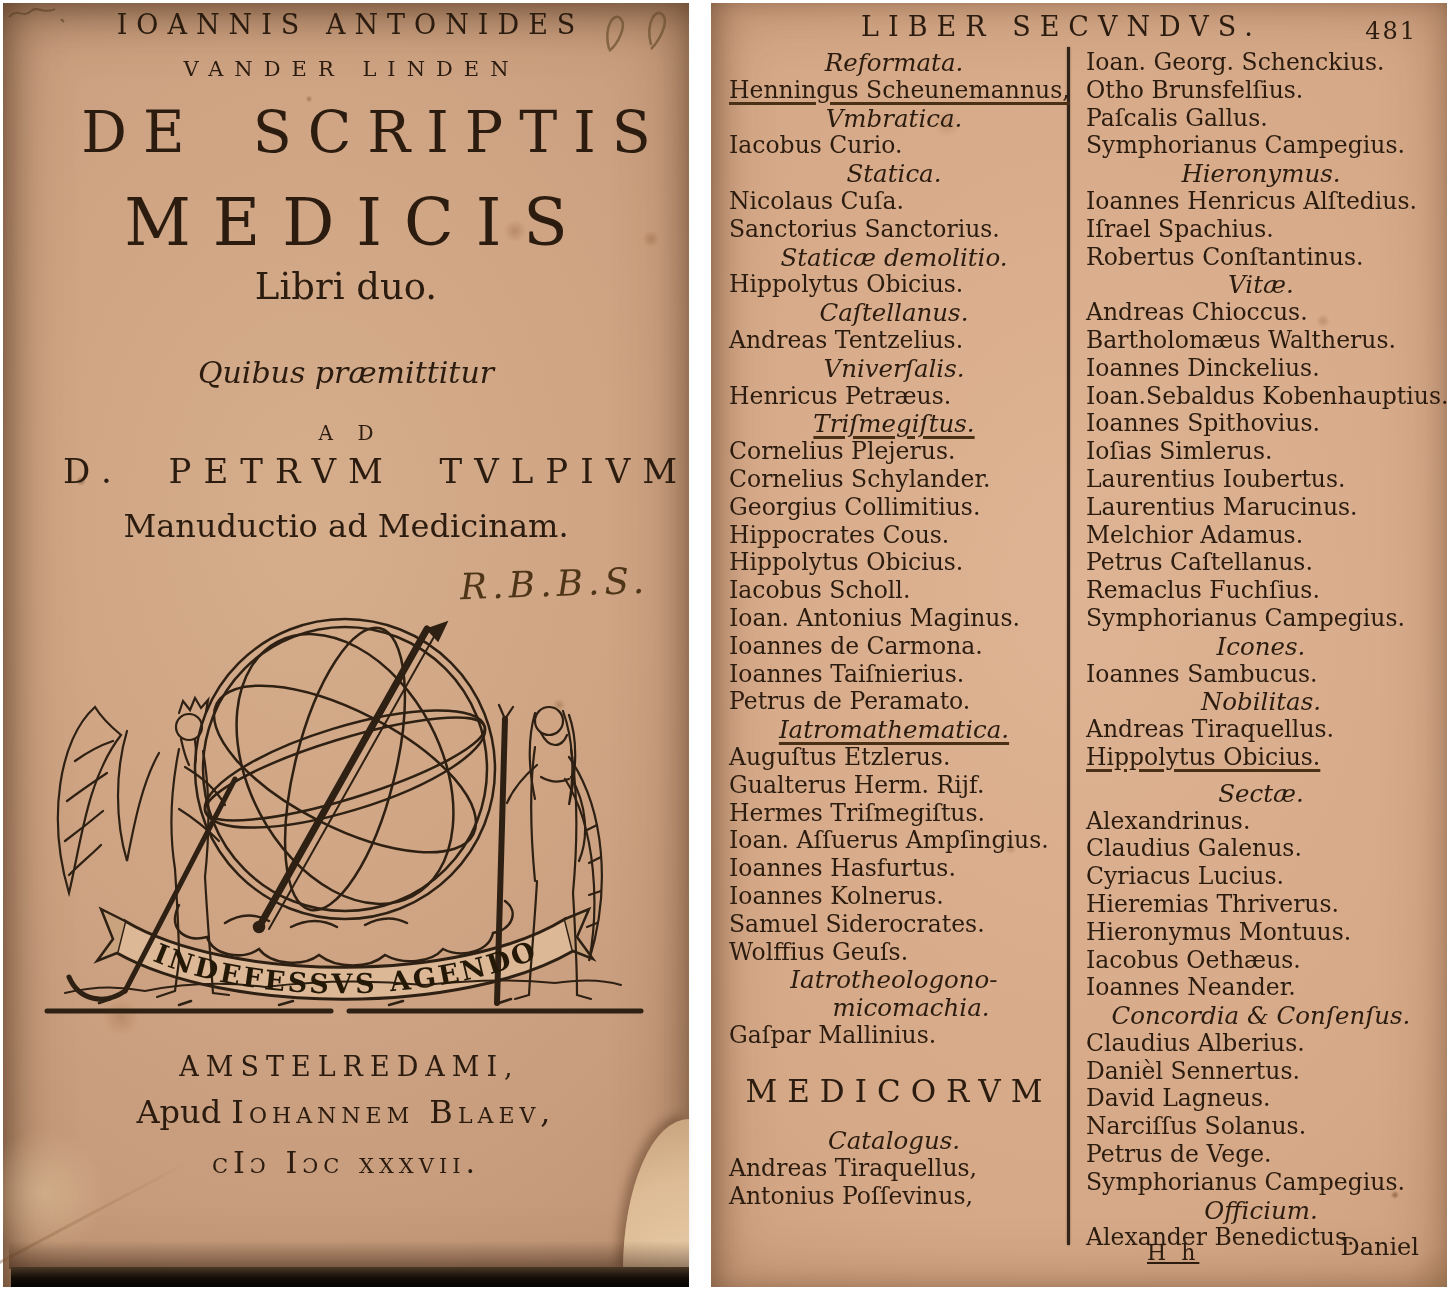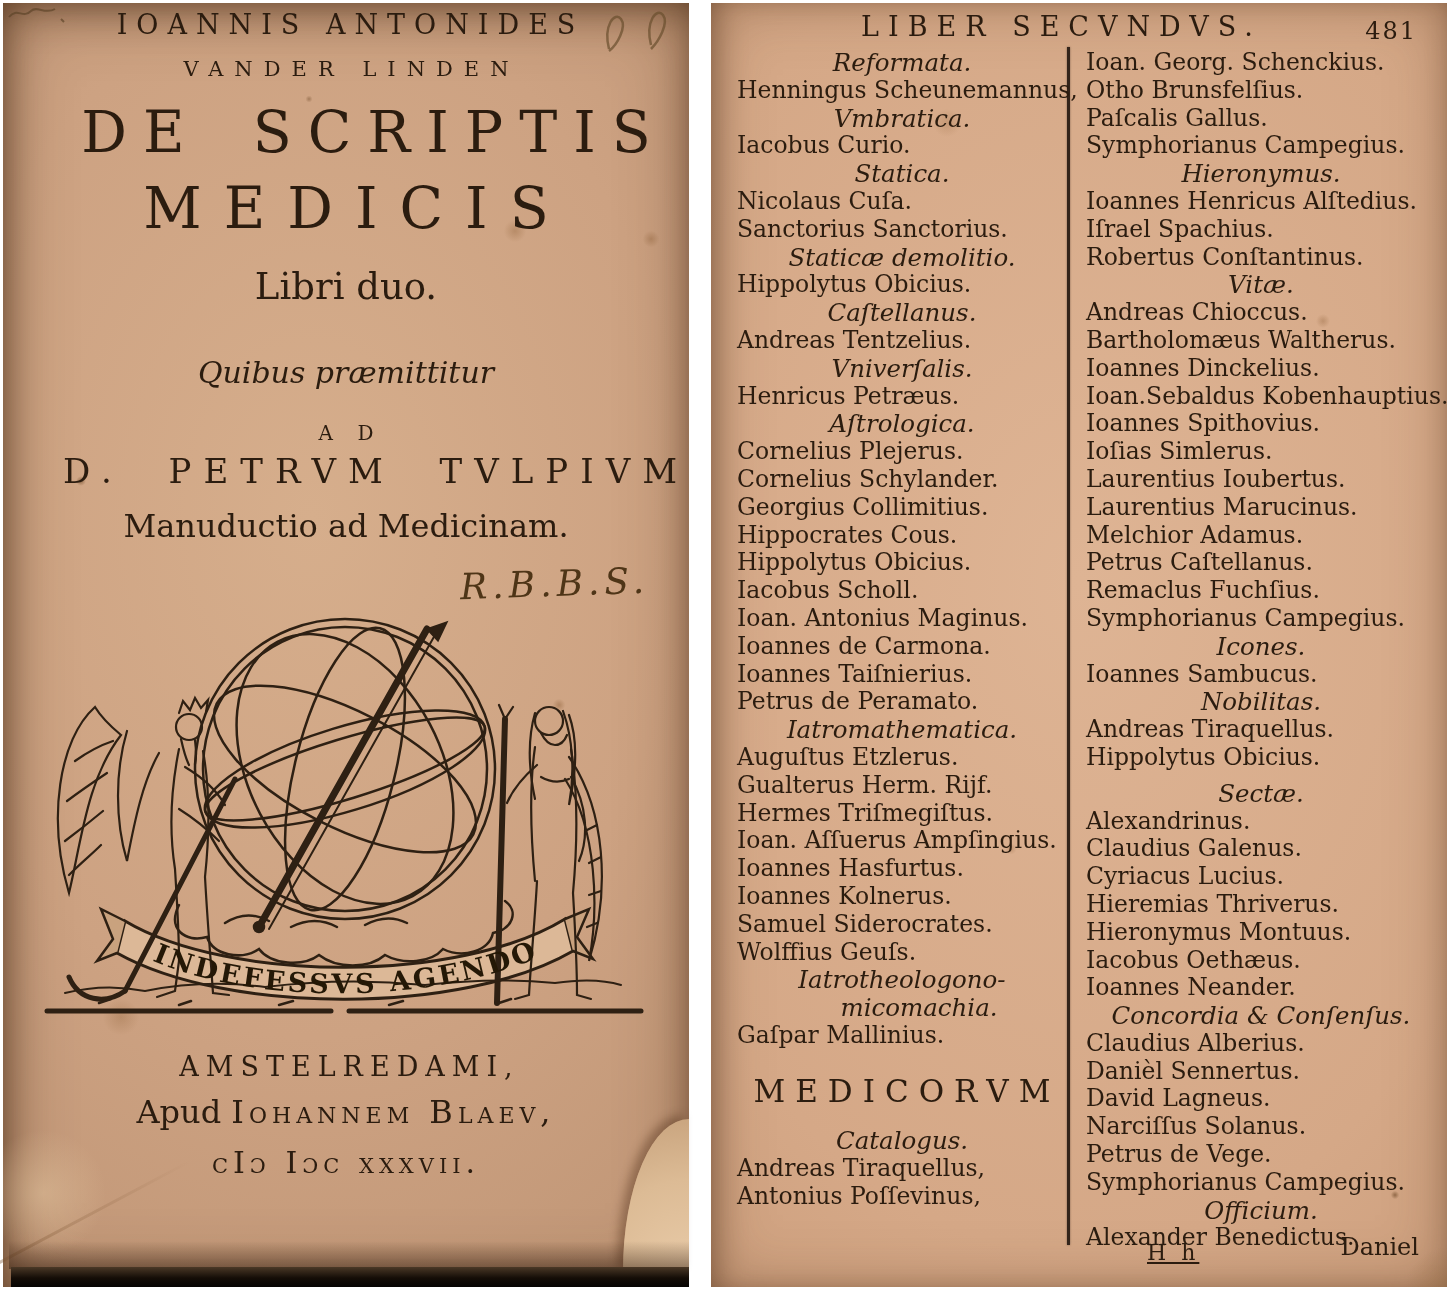--- a/index.html
+++ b/index.html
@@ -12,21 +12,21 @@
                 inset -14px 0 30px -16px rgba(60,34,16,.35), inset 0 26px 40px -20px rgba(60,34,16,.4);}
   .page-right{left:711px;width:736px;
     background:radial-gradient(ellipse 115% 95% at 50% 45%, #deb494 0%, #d5a887 55%, #c99b79 85%, #b98c69 100%);
     box-shadow: inset 0 0 60px rgba(90,55,28,.35), inset 16px 0 30px -14px rgba(70,40,20,.5),
                 inset -10px 0 24px -14px rgba(70,40,20,.35);}
   .line{position:absolute;left:0;width:100%;text-align:center;white-space:nowrap;}
   
   .author1{top:6px;font-size:27px;letter-spacing:9px;text-indent:9px;}
   .author2{top:54px;font-size:21px;letter-spacing:11px;text-indent:11px;}
   .title1{top:96px;font-size:57px;letter-spacing:16px;text-indent:16px;word-spacing:18px;margin-left:20px;}
-  .title2{top:172px;font-size:57px;letter-spacing:22px;text-indent:22px;}
+  .title2{top:182px;font-size:65px;letter-spacing:22px;text-indent:22px;}
   .edition{top:262px;font-size:37px;}
   .dedintro{top:352px;font-size:30px;font-style:italic;}
   .dedad{top:418px;font-size:20px;letter-spacing:9px;text-indent:9px;}
   .dedname{top:448px;font-size:34px;letter-spacing:12px;text-indent:12px;word-spacing:22px;padding-left:24px;}
   .dedwork{top:504px;font-size:32px;}
   .rbbs{position:absolute;top:560px;right:40px;font-size:36px;font-style:italic;letter-spacing:5px;
         color:#4e3517;transform:rotate(-2deg);}
   .city{top:1048px;font-size:27px;letter-spacing:7px;text-indent:7px;}
   .publine{top:1090px;font-size:32px;}
   .publine .smallcaps{font-variant:small-caps;letter-spacing:5px;}
@@ -64,31 +64,31 @@
     radial-gradient(circle 10px at 612px 318px, rgba(120,74,32,.28), rgba(120,74,32,0) 70%),
     radial-gradient(circle 8px at 300px 846px, rgba(120,74,32,.25), rgba(120,74,32,0) 70%),
     radial-gradient(circle 60px at 736px 1286px, rgba(150,110,70,.45), rgba(150,110,70,0) 70%);}
   
   .rp-header{position:absolute;top:8px;left:0;width:100%;text-align:center;font-size:27px;
         letter-spacing:9px;text-indent:9px;transform:translateX(-22px);white-space:nowrap;}
   .pagenum{position:absolute;top:14px;right:30px;font-size:24px;letter-spacing:2px;}
   .divider{position:absolute;left:356px;top:44px;height:1198px;width:3px;background:#33241a;
         box-shadow:0 0 2px rgba(51,36,26,.6);}
   .col{position:absolute;top:46px;font-size:23.5px;line-height:27.8px;}
-  .col-1{left:12px;width:342px;margin-left:8px;}
+  .col-1{left:12px;width:342px;}
   .col-2{left:369px;width:362px;}
   .entry{white-space:nowrap;}
   .entry.heading{text-align:center;font-style:italic;font-size:24.5px;}
   .entry.heading-indent{text-indent:34px;}
   .entry.name{text-align:left;padding-left:6px;}
   .entry.caps{text-align:center;font-size:31px;letter-spacing:10px;text-indent:10px;
         margin-top:28px;margin-bottom:12px;font-style:normal;}
   .entry.gap{margin-top:22px;}
   .entry.sgap{margin-top:8px;}
-  .u{text-decoration-thickness:2.5px;text-underline-offset:4px;
+  .u{text-decoration:underline;text-decoration-thickness:2.5px;text-underline-offset:4px;
         text-decoration-color:#4a3014;}
   .sig{position:absolute;bottom:22px;left:436px;font-size:22px;letter-spacing:4px;text-decoration:underline;}
   .catch{position:absolute;bottom:26px;right:28px;font-size:24px;}
 </style>
 </head>
 <body>
 
 <div class="scan">
 
   <div class="page page-left">
@@ -210,21 +210,21 @@
         <div class="entry name"><span>Iacobus Curio.</span></div>
         <div class="entry heading"><span>Statica.</span></div>
         <div class="entry name"><span>Nicolaus Cuſa.</span></div>
         <div class="entry name"><span>Sanctorius Sanctorius.</span></div>
         <div class="entry heading"><span>Staticæ demolitio.</span></div>
         <div class="entry name"><span>Hippolytus Obicius.</span></div>
         <div class="entry heading"><span>Caſtellanus.</span></div>
         <div class="entry name"><span>Andreas Tentzelius.</span></div>
         <div class="entry heading"><span>Vniverſalis.</span></div>
         <div class="entry name"><span>Henricus Petræus.</span></div>
-        <div class="entry heading"><span class="u">Aſtrologica.</span></div>
+        <div class="entry heading"><span class="u">Triſmegiſtus.</span></div>
         <div class="entry name"><span>Cornelius Plejerus.</span></div>
         <div class="entry name"><span>Cornelius Schylander.</span></div>
         <div class="entry name"><span>Georgius Collimitius.</span></div>
         <div class="entry name"><span>Hippocrates Cous.</span></div>
         <div class="entry name"><span>Hippolytus Obicius.</span></div>
         <div class="entry name"><span>Iacobus Scholl.</span></div>
         <div class="entry name"><span>Ioan. Antonius Maginus.</span></div>
         <div class="entry name"><span>Ioannes de Carmona.</span></div>
         <div class="entry name"><span>Ioannes Taiſnierius.</span></div>
         <div class="entry name"><span>Petrus de Peramato.</span></div>

